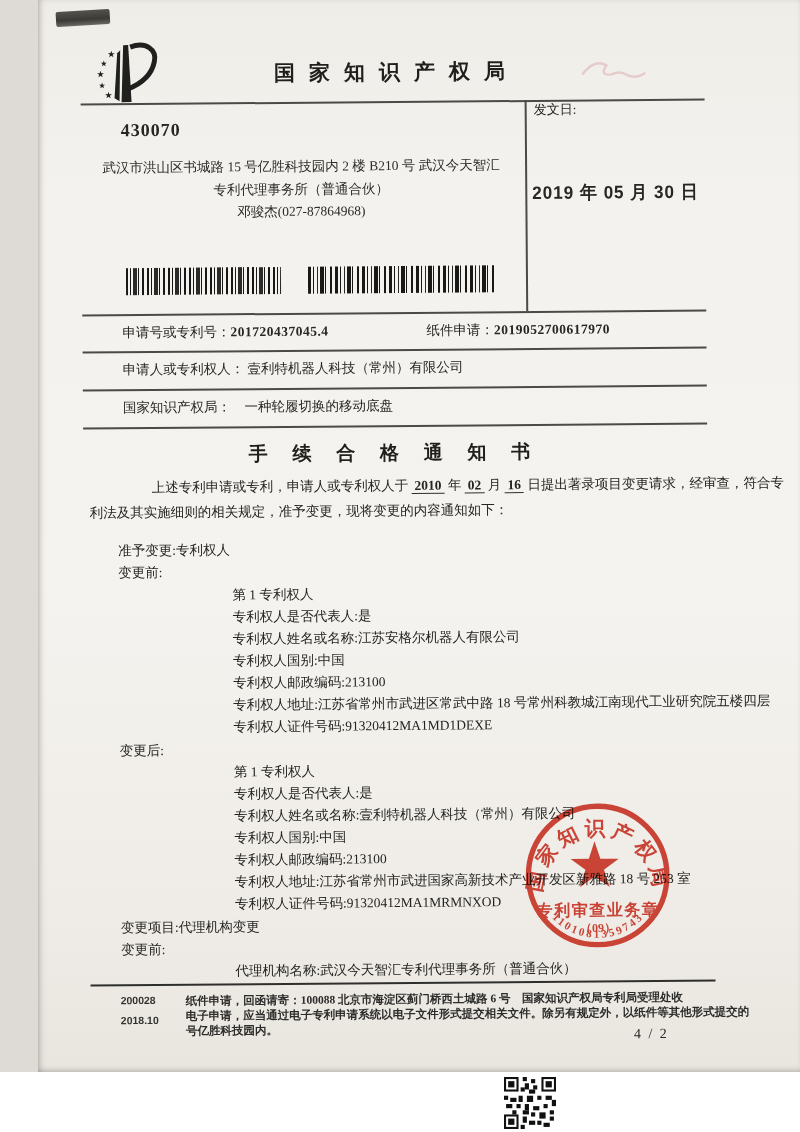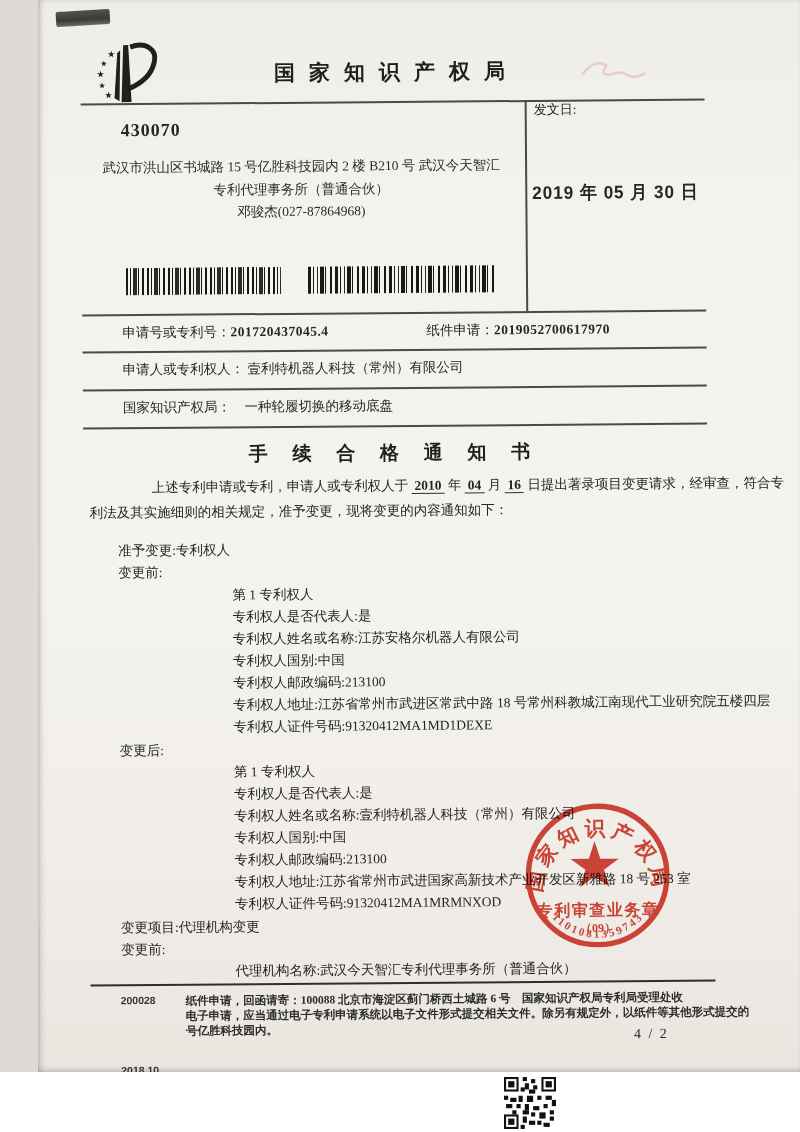--- a/index.html
+++ b/index.html
@@ -106,21 +106,21 @@
     </div>
 
     <div class="hr" style="left:84px;top:425px;width:624px"></div>
 
     <div class="abs notice-title">手 续 合 格 通 知 书</div>
 
     <div class="abs para" style="left:152px;top:477px">
       <span>上述专利申请或专利，申请人或专利权人于</span>
       <span class="u">2010</span>
       <span>年</span>
-      <span class="u">04</span>
+      <span class="u">02</span>
       <span>月</span>
       <span class="u">16</span>
       <span>日提出著录项目变更请求，经审查，符合专</span>
     </div>
     <div class="abs para" style="left:90px;top:502px">利法及其实施细则的相关规定，准予变更，现将变更的内容通知如下：</div>
 
     <div class="abs chg" style="left:118px;top:540px">准予变更:专利权人</div>
     <div class="abs chg" style="left:118px;top:562px">变更前:</div>
 
     <div class="abs chg" style="left:232px;top:585px">第 1 专利权人</div>
@@ -156,21 +156,21 @@
       <text y="58" font-size="12.5" font-weight="bold" fill="#c63526" text-anchor="middle">（09）</text>
       <path id="sealBot" d="M -58,27 A 64 64 0 0 0 58,27" fill="none"></path>
       <text font-size="11.5" font-weight="bold" fill="#c63526" letter-spacing="2.5">
         <textPath href="#sealBot" startOffset="50%" text-anchor="middle">1101081359743</textPath>
       </text>
     </svg>
 
     <div class="hr" style="left:87px;top:982px;width:625px;height:2px;background:#2e2e2c"></div>
 
     <div class="abs footer-small" style="left:117px;top:992px">200028</div>
-    <div class="abs footer-small" style="left:117px;top:1062px">2018.10</div>
+    <div class="abs footer-small" style="left:117px;top:1012px">2018.10</div>
 
     <div class="abs footer-line" style="left:182px;top:992px">纸件申请，回函请寄：100088 北京市海淀区蓟门桥西土城路 6 号　国家知识产权局专利局受理处收</div>
     <div class="abs footer-line" style="left:182px;top:1007px">电子申请，应当通过电子专利申请系统以电子文件形式提交相关文件。除另有规定外，以纸件等其他形式提交的</div>
     <div class="abs footer-line" style="left:182px;top:1022px">号亿胜科技园内。</div>
 
     <div class="abs page-num" style="left:630px;top:1028px">4  /  2</div>
   </div>
 
   <div class="scan-band">
     <svg class="abs" style="left:504px;top:5px" width="52" height="52" viewBox="0 0 25 25">

